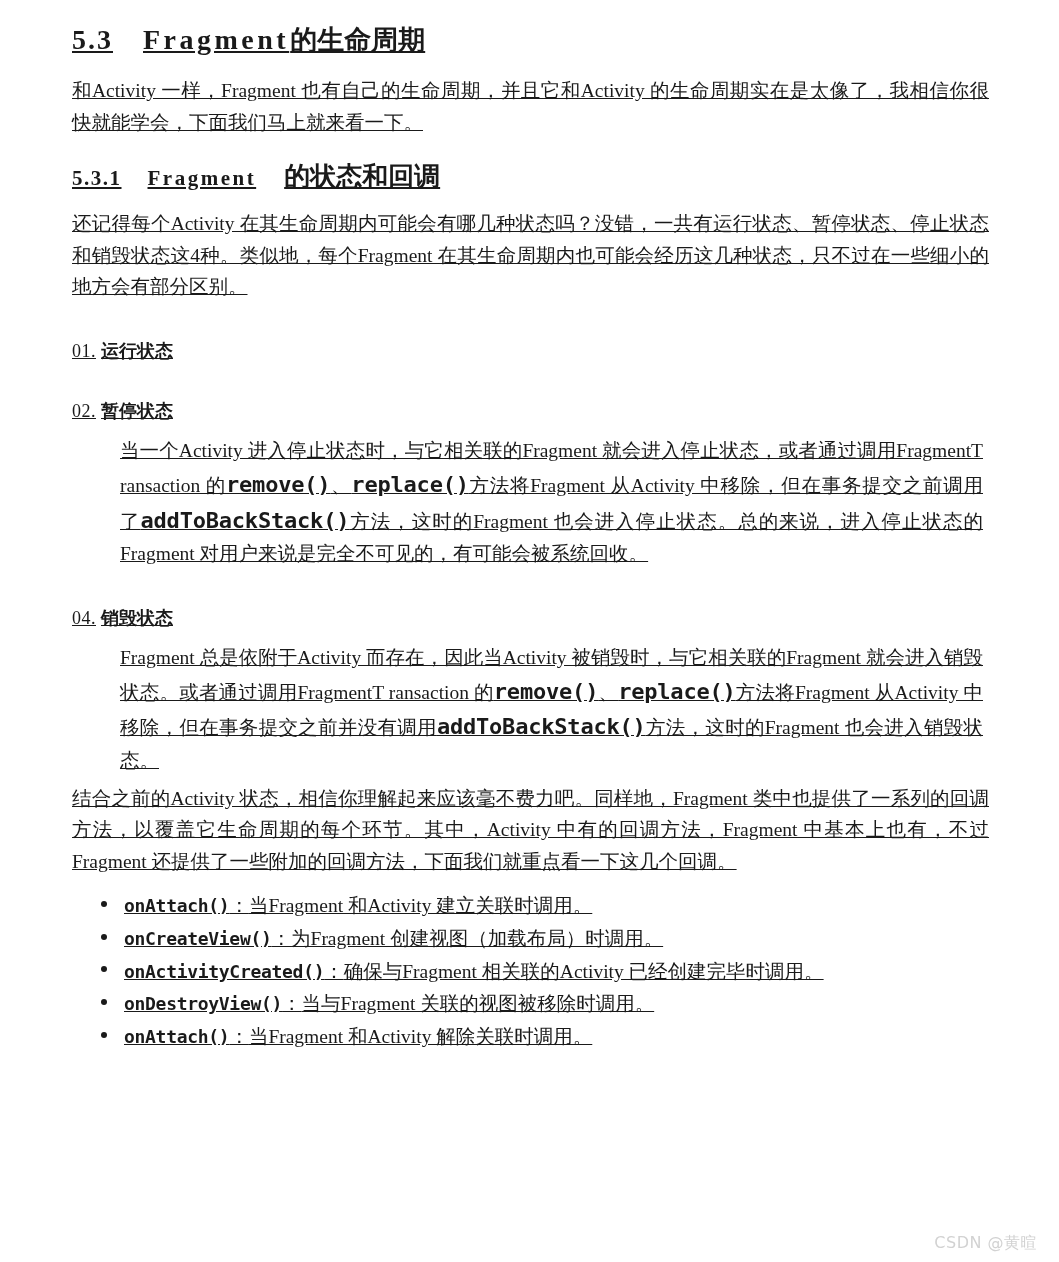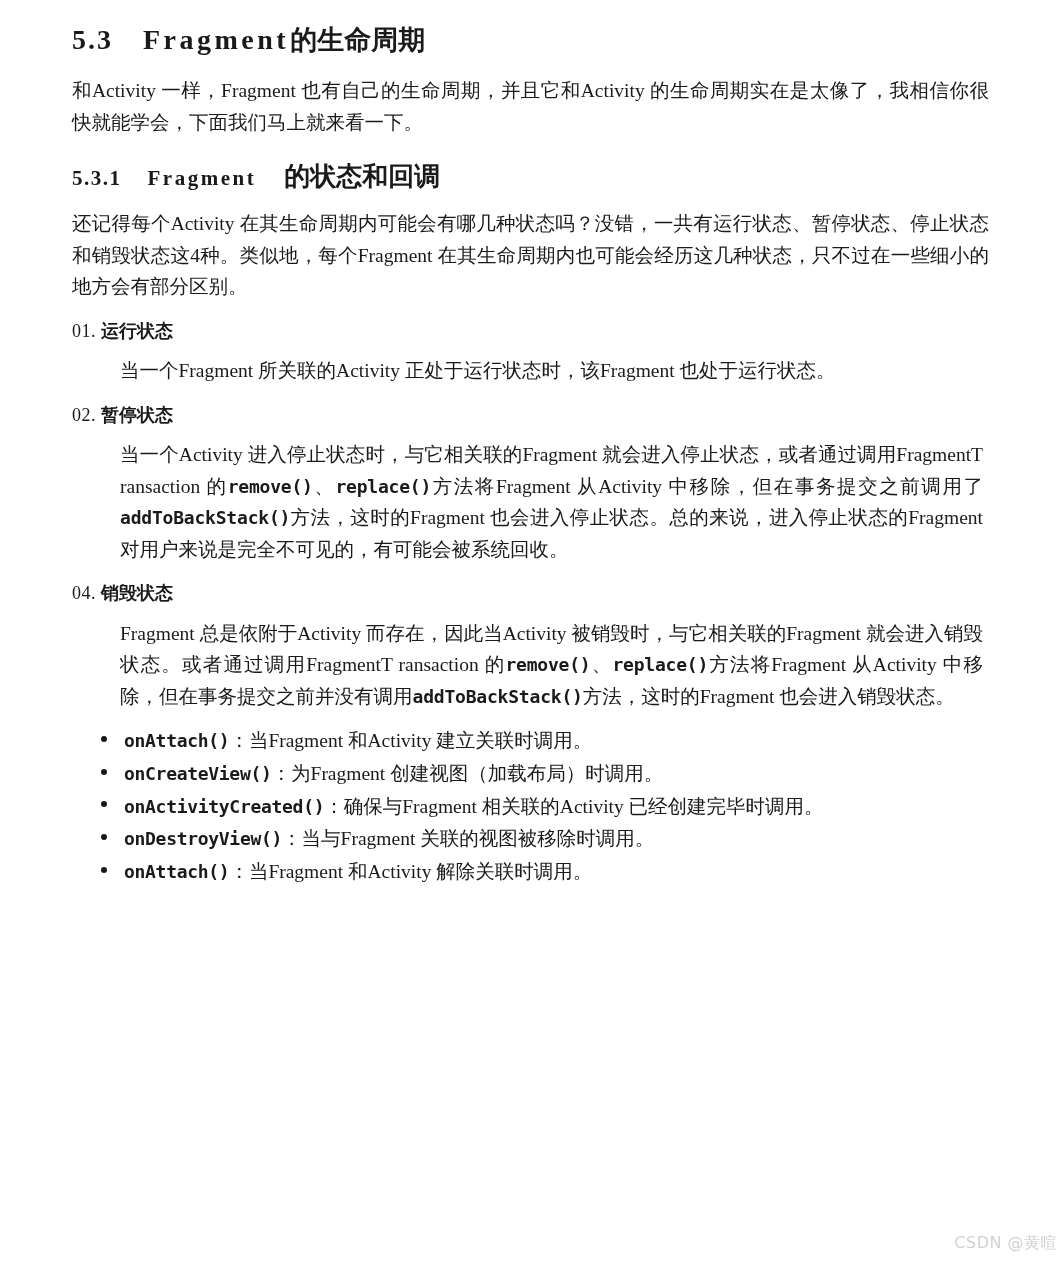--- a/index.html
+++ b/index.html
@@ -15,20 +15,21 @@
     color: #1a1a1a;
     overflow: hidden;
   }
   .page {
     position: absolute;
     left: 0; top: 0;
     width: 1059px;
     height: 1262px;
     box-sizing: border-box;
     padding: 14px 70px 0 72px;
+    text-decoration: underline;
   }
 
   
   .h1 {
     font-size: 28px;
     font-weight: bold;
     letter-spacing: 0.5px;
     margin: 8px 0 18px 0;
     line-height: 1.25;
     white-space: nowrap;
@@ -53,21 +54,21 @@
   .h2 .lat { letter-spacing: 2.5px; padding-left: 26px; padding-right: 8px; }
   .h2 .cjk {
     font-family: "DejaVu Sans", "Liberation Sans", sans-serif;
     font-weight: bold;
     font-size: 26px;
     margin-left: 20px;
   }
 
   .h3 {
     font-size: 18px;
-    margin: 16px 0 12px 0;
+    margin: 36px 0 12px 0;
     line-height: 1.3;
     white-space: nowrap;
   }
   .h3 .num { font-family: "Liberation Serif", serif; letter-spacing: 0.5px; }
   .h3 .cjk {
     font-family: "DejaVu Sans", "Liberation Sans", sans-serif;
     font-weight: bold;
     font-size: 18px;
     margin-left: 5px;
   }
@@ -81,21 +82,21 @@
     text-justify: inter-ideograph;
   }
   p.indent {
     margin-left: 48px;
     margin-right: 6px;
   }
   p.lead { margin-bottom: 4px; }
 
   code, .code {
     font-family: "DejaVu Sans Mono", "Liberation Mono", monospace;
-    font-size: 18px;
+    font-size: 22px;
     font-weight: bold;
     letter-spacing: -0.2px;
   }
 
   
   ul.cb {
     list-style: none;
     margin: 14px 0 0 0;
     padding: 0 0 0 26px;
   }
@@ -118,21 +119,21 @@
   ul.cb li .m {
     font-family: "DejaVu Sans Mono", "Liberation Mono", monospace;
     font-size: 18px;
     font-weight: bold;
     letter-spacing: -0.3px;
   }
 
   
   .watermark {
     position: absolute;
-    right: 2px;
+    right: 22px;
     bottom: 8px;
     font-size: 16px;
     color: #d2d2d2;
     font-family: "DejaVu Sans", "Liberation Sans", sans-serif;
     letter-spacing: 0.5px;
     white-space: nowrap;
   }
 </style>
 </head>
 <body>
@@ -146,27 +147,27 @@
   <p class="body lead">和Activity 一样，Fragment  也有自己的生命周期，并且它和Activity 的生命周期实在是太像了，我相信你很快就能学会，下面我们马上就来看一下。</p>
 
   <h2 class="h2">
     <span class="num">5.3.1</span><span class="lat">Fragment</span><span class="cjk">的状态和回调</span>
   </h2>
 
   <p class="body">还记得每个Activity 在其生命周期内可能会有哪几种状态吗？没错，一共有运行状态、暂停状态、停止状态和销毁状态这4种。类似地，每个Fragment  在其生命周期内也可能会经历这几种状态，只不过在一些细小的地方会有部分区别。</p>
 
   <div id="states-container">
       <div class="h3"><span class="num">01.</span><span class="cjk">运行状态</span></div>
-      <p class="body indent"><span>当一个Fragment  所关联的Activity 正处于运行状态时，该Fragment  也处于运行状态。</span></p>
       <div class="h3"><span class="num">02.</span><span class="cjk">暂停状态</span></div>
       <p class="body indent"><span>当一个Activity 进入停止状态时，与它相关联的Fragment  就会进入停止状态，或者通过调用FragmentT ransaction  的</span><code>remove()</code><span>、</span><code>replace()</code><span>方法将Fragment  从Activity 中移除，但在事务提交之前调用了</span><code>addToBackStack()</code><span>方法，这时的Fragment  也会进入停止状态。总的来说，进入停止状态的Fragment  对用户来说是完全不可见的，有可能会被系统回收。</span></p>
       <div class="h3"><span class="num">04.</span><span class="cjk">销毁状态</span></div>
       <p class="body indent"><span>Fragment  总是依附于Activity 而存在，因此当Activity 被销毁时，与它相关联的Fragment  就会进入销毁状态。或者通过调用FragmentT ransaction  的</span><code>remove()</code><span>、</span><code>replace()</code><span>方法将Fragment  从Activity 中移除，但在事务提交之前并没有调用</span><code>addToBackStack()</code><span>方法，这时的Fragment  也会进入销毁状态。</span></p>
     </div>
 
+  <p class="body">结合之前的Activity 状态，相信你理解起来应该毫不费力吧。同样地，Fragment  类中也提供了一系列的回调方法，以覆盖它生命周期的每个环节。其中，Activity 中有的回调方法，Fragment  中基本上也有，不过Fragment  还提供了一些附加的回调方法，下面我们就重点看一下这几个回调。</p>
 
   <ul class="cb" id="callbacks-container">
       <li><span class="dot"></span><span class="m">onAttach()</span><span>：</span><span>当Fragment  和Activity 建立关联时调用。</span></li>
       <li><span class="dot"></span><span class="m">onCreateView()</span><span>：</span><span>为Fragment  创建视图（加载布局）时调用。</span></li>
       <li><span class="dot"></span><span class="m">onActivityCreated()</span><span>：</span><span>确保与Fragment  相关联的Activity 已经创建完毕时调用。</span></li>
       <li><span class="dot"></span><span class="m">onDestroyView()</span><span>：</span><span>当与Fragment  关联的视图被移除时调用。</span></li>
       <li><span class="dot"></span><span class="m">onAttach()</span><span>：</span><span>当Fragment  和Activity 解除关联时调用。</span></li>
     </ul>
 
   <div class="watermark">CSDN @黄暄</div>

